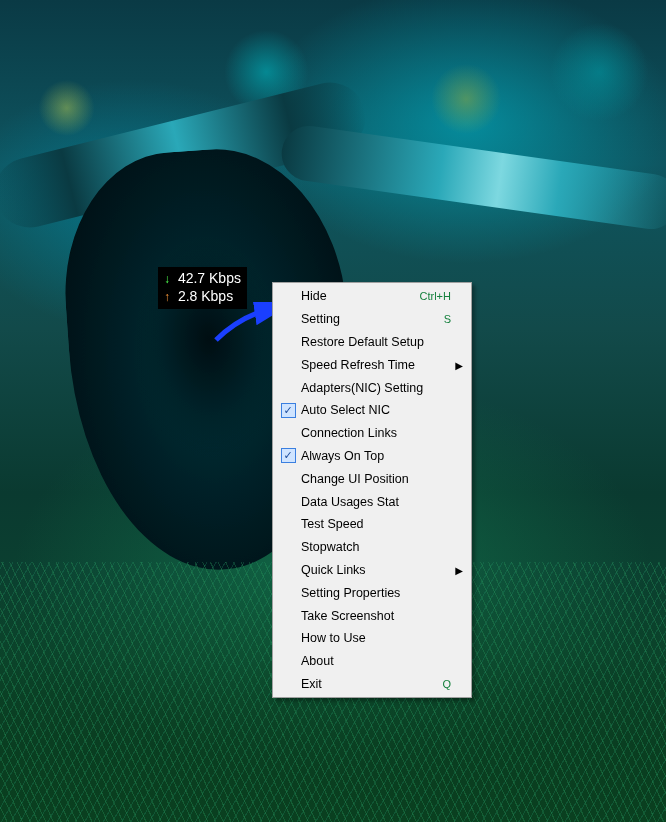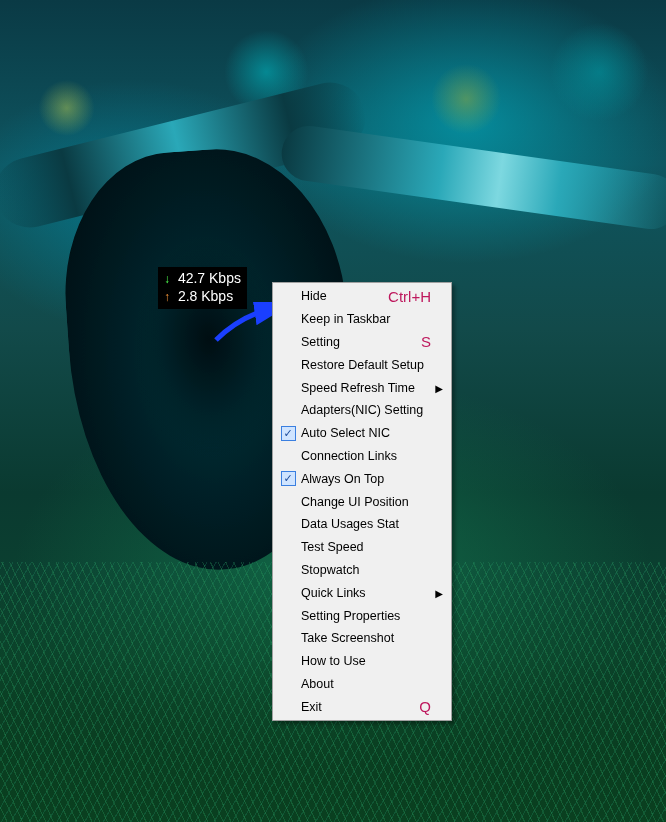--- a/index.html
+++ b/index.html
@@ -74,21 +74,21 @@
     position:absolute;
     left: 214px; top: 302px;
     width: 80px; height: 40px;
     pointer-events: none;
   }
   
   
   .context-menu {
     position: absolute;
     left: 272px; top: 282px;
-    width: 180px;
+    width: 200px;
     background: #f0f0f0;
     border: 1px solid #a0a0a0;
     box-shadow: 3px 3px 4px rgba(0,0,0,0.35);
     padding: 2px;
     font-size: 12.5px;
     color: #000;
   }
   .menu-item {
     display: flex;
     align-items: center;
@@ -104,22 +104,22 @@
   }
   .checkbox {
     width: 15px; height: 15px;
     border: 1px solid #3a7fe0;
     background: #cfe4ff;
     display:flex; align-items:center; justify-content:center;
     color:#1a4a9a; font-size:11px; line-height:1;
   }
   .label-col { flex: 1; white-space: nowrap; }
   .shortcut-col {
-    color:#be185d;
-    font-size:15px;
+    color:#15803d;
+    font-size:11px;
     margin-left:auto;
   }
   .submenu-arrow {
     position:absolute; right:6px; top:50%; transform:translateY(-50%);
     font-size:10px; color:#000;
   }
 </style>
 </head>
 <body>
 
@@ -152,24 +152,20 @@
 
   <div class="context-menu" id="ctx">
 
   <div class="menu-item">
         <span class="check-col"></span>
         <span class="label-col">Hide</span>
         <span class="shortcut-col">Ctrl+H</span>
       </div>
       <div class="menu-item">
         <span class="check-col"></span>
-        <span class="label-col">Keep in Taskbar</span>
-      </div>
-      <div class="menu-item">
-        <span class="check-col"></span>
         <span class="label-col">Setting</span>
         <span class="shortcut-col">S</span>
       </div>
       <div class="menu-item">
         <span class="check-col"></span>
         <span class="label-col">Restore Default Setup</span>
       </div>
       <div class="menu-item">
         <span class="check-col"></span>
         <span class="label-col">Speed Refresh Time</span>

